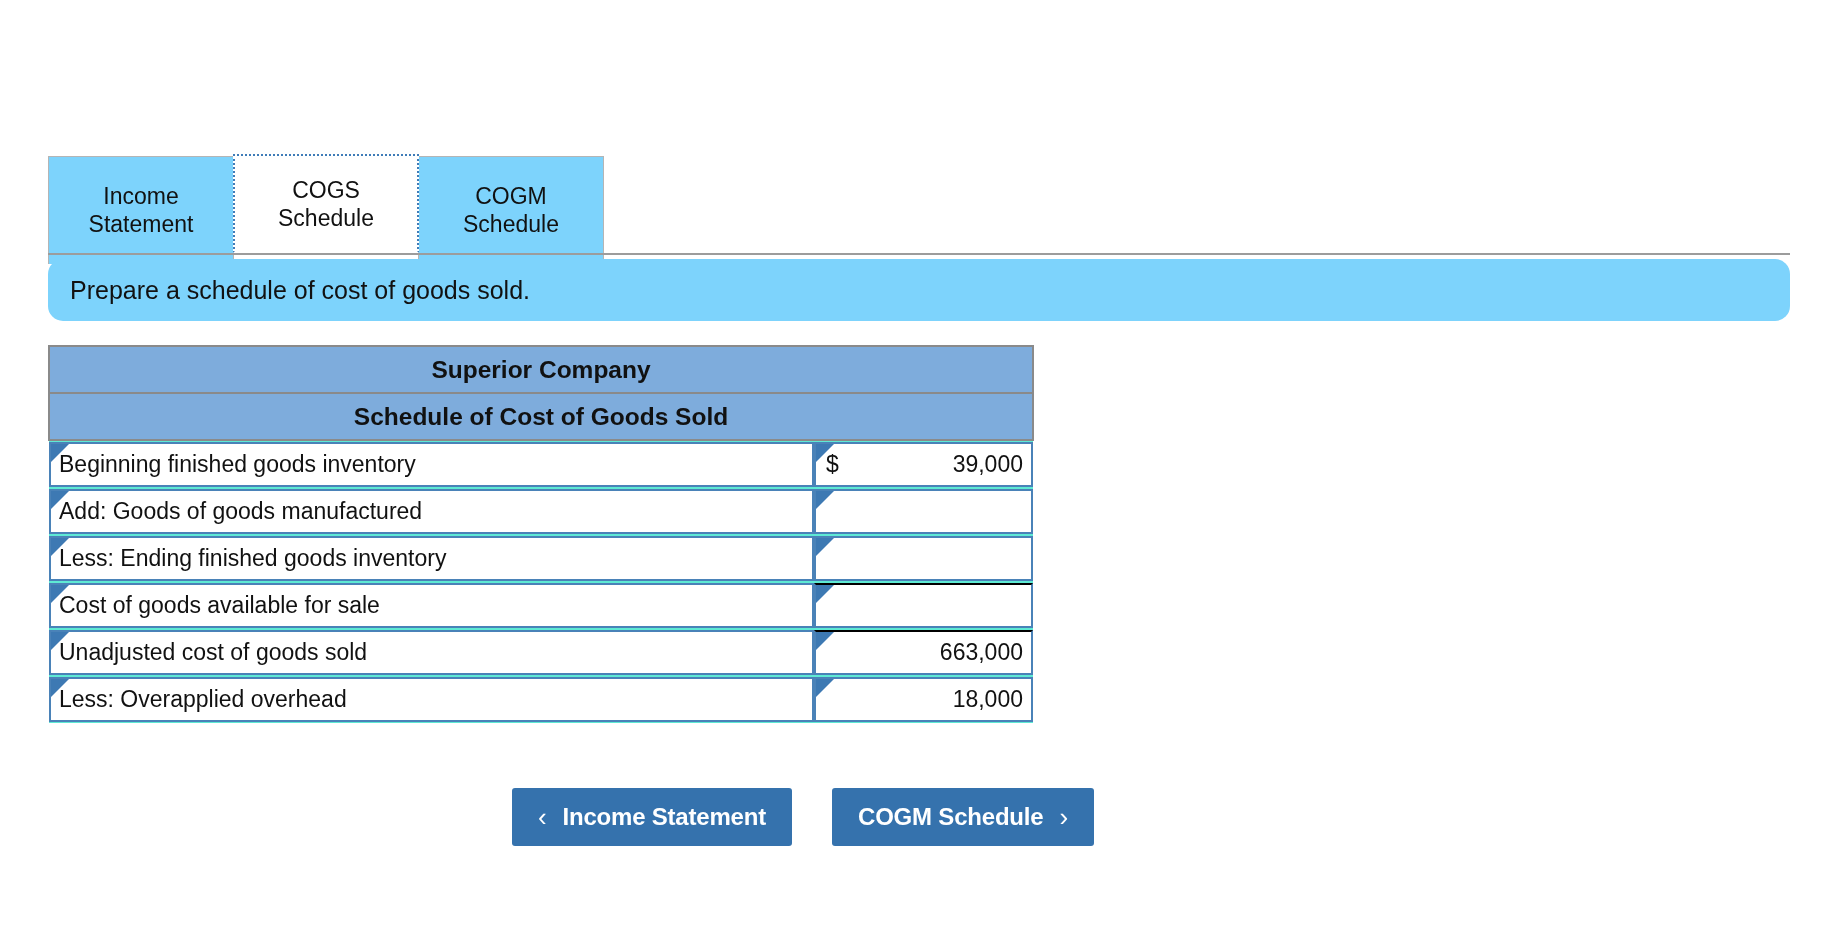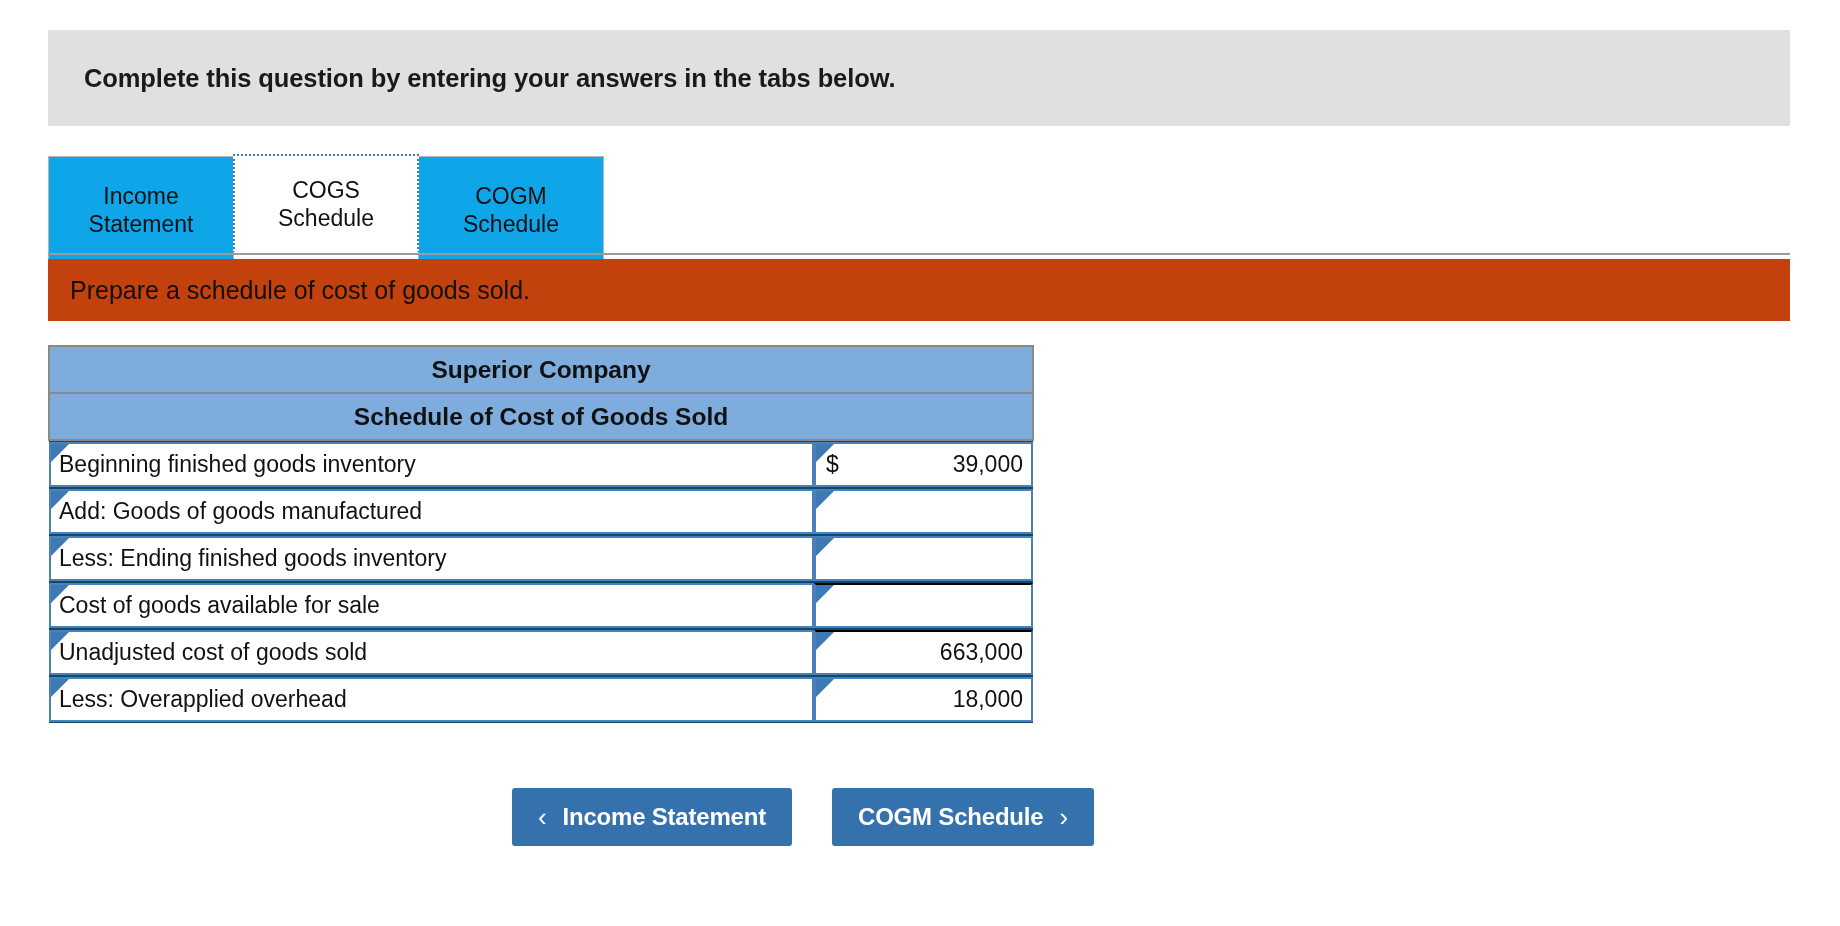--- a/index.html
+++ b/index.html
@@ -56,21 +56,21 @@
     left: 0;
     top: 0;
     height: 98px;
     display: flex;
     align-items: flex-start;
   }
   .tab {
     box-sizing: border-box;
     width: 186px;
     height: 108px;
-    background: #0ea5e9;
+    background: #7dd3fc;
     border: 1px solid #b5b5b5;
     border-bottom: none;
     display: flex;
     flex-direction: column;
     align-items: center;
     justify-content: center;
     line-height: 1.18;
     font-size: 23px;
     color: #111;
     cursor: pointer;
@@ -97,24 +97,25 @@
     background: #9c9c9c;
   }
 
   
   .subinstruction {
     position: absolute;
     left: 48px;
     top: 259px;
     width: 1742px;
     height: 62px;
-    background: #c2410c;
+    background: #7dd3fc;
     display: flex;
     align-items: center;
     box-sizing: border-box;
+    border-radius: 15px;
   }
   .subinstruction-text {
     padding-left: 22px;
     font-size: 25px;
     color: #111;
     white-space: nowrap;
   }
 
   
   .sched-wrap {
@@ -143,21 +144,21 @@
     padding: 0;
   }
   .hdr-cell.second { border-top: none; margin-left: 8px; }
 
   
   td.lbl, td.val {
     padding: 0;
     height: 47px;
     vertical-align: middle;
     position: relative;
-    background: #0c4a6e;
+    background: #5eead4;
   }
   td.lbl .box, td.val .box {
     position: relative;
     box-sizing: border-box;
     height: 45px;
     border: 2px solid #4a82b8;
     background: #ffffff;
     display: flex;
     align-items: center;
     overflow: hidden;
@@ -261,23 +262,20 @@
     font-size: 26px;
     font-weight: normal;
     line-height: 1;
   }
 </style>
 </head>
 <body>
 
 <div class="page">
 
-  <div class="question-banner">
-    <div class="question-banner-text">Complete this question by entering your answers in the tabs below.</div>
-  </div>
 
   <div class="tabstrip">
     <div class="tabs-row">
       <div class="tab">
         <span>Income</span>
         <span>Statement</span>
       </div>
       <div class="tab active">
         <span>COGS</span>
         <span>Schedule</span>

